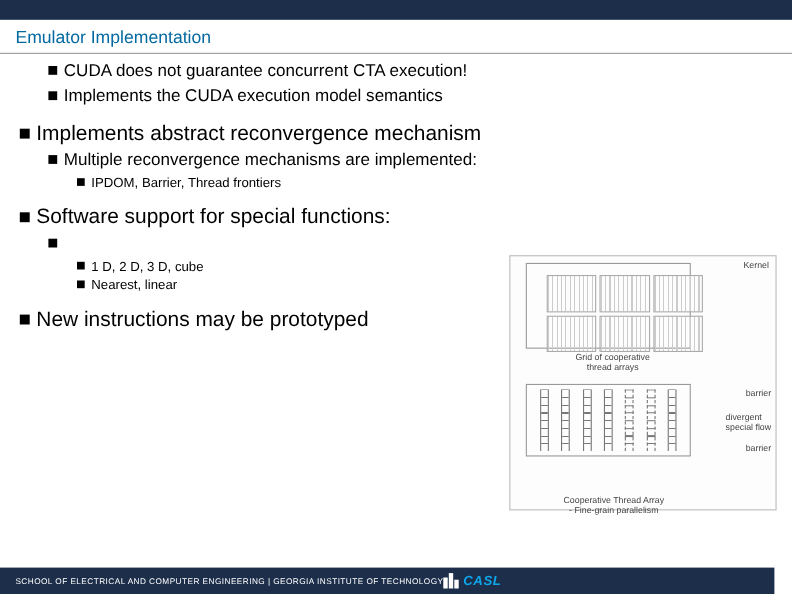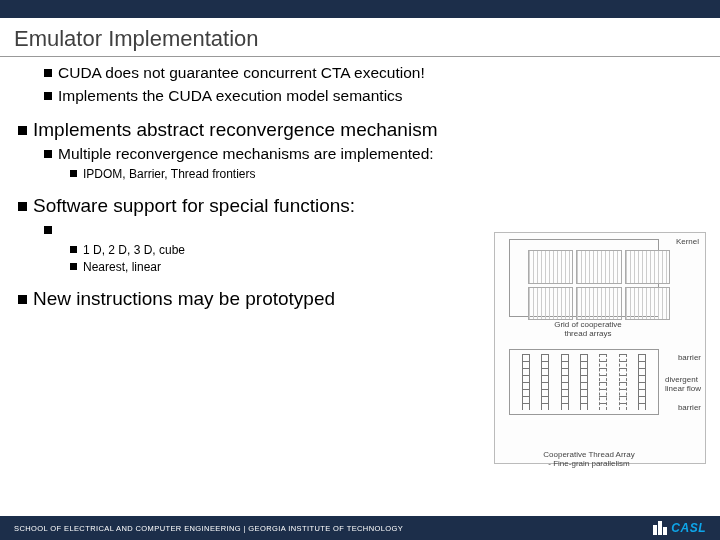--- a/index.html
+++ b/index.html
@@ -10,22 +10,22 @@
     background: #ffffff;
     position: relative;
     overflow: hidden;
   }
   .top-bar {
     width: 100%;
     height: 18px;
     background: #1c2e4a;
   }
   .title {
-    font-size: 22px;
-    color: #404040;
+    font-size: 16px;
+    color: #0369a1;
     padding: 8px 14px 4px 14px;
     font-weight: normal;
   }
   .title-rule {
     border: none;
     border-top: 1px solid #999;
     margin: 0 0 6px 0;
   }
   .content {
     padding: 0 18px 0 18px;
@@ -37,21 +37,21 @@
   .b { display: inline-block; width: 9px; height: 9px; background: #000; margin-right: 6px; vertical-align: 1px; }
   .b2 { width: 8px; height: 8px; }
   .b3 { width: 7px; height: 7px; }
   .lvl1 { margin: 10px 0 2px 0; font-size: 19px; }
   .lvl2 { margin: 2px 0 1px 26px; font-size: 15.5px; }
   .lvl3 { margin: 1px 0 1px 52px; font-size: 12px; }
   .diagram {
     position: absolute;
     right: 14px;
     top: 232px;
-    width: 212px;
+    width: 243px;
     height: 232px;
     border: 1px solid #bbb;
     background: #fdfdfd;
     font-size: 8px;
     color: #444;
   }
   .diagram .kernel-box {
     position: absolute;
     left: 14px; top: 6px;
     width: 150px; height: 78px;
@@ -113,26 +113,25 @@
     position: absolute;
     left: 14px; top: 186px;
     width: 160px;
     text-align: center;
     font-size: 8px;
     line-height: 1.1;
     margin-top: 32px;
   }
   .footer {
     position: absolute;
-    left: 0; right: 0; bottom: 0;
+    left: 0; right: 16px; bottom: 0;
     height: 24px;
     background: #1c2e4a;
     display: flex;
     align-items: center;
-    justify-content: space-between;
     padding: 0 14px;
   }
   .footer-text {
     color: #fff;
     font-size: 7.5px;
     letter-spacing: 0.4px;
   }
   .footer-logo {
     display: flex;
     align-items: flex-end;
@@ -189,21 +188,21 @@
     <div class="thread"></div>
     <div class="thread"></div>
     <div class="thread"></div>
     <div class="thread"></div>
     <div class="thread wavy"></div>
     <div class="thread wavy"></div>
     <div class="thread"></div>
   </div>
   <div class="side-label" style="top:120px">barrier</div>
   <div class="side-label" style="top:142px; white-space:pre-line">divergent
-linear flow</div>
+special flow</div>
   <div class="side-label" style="top:170px">barrier</div>
   <div class="cta-caption" style="white-space:pre-line">Cooperative Thread Array
 - Fine-grain parallelism</div>
 </div>
 
 <div class="footer">
   <div class="footer-text">SCHOOL OF ELECTRICAL AND COMPUTER ENGINEERING | GEORGIA INSTITUTE OF TECHNOLOGY</div>
   <div class="footer-logo">
     <div class="bar b1"></div>
     <div class="bar bb2"></div>

